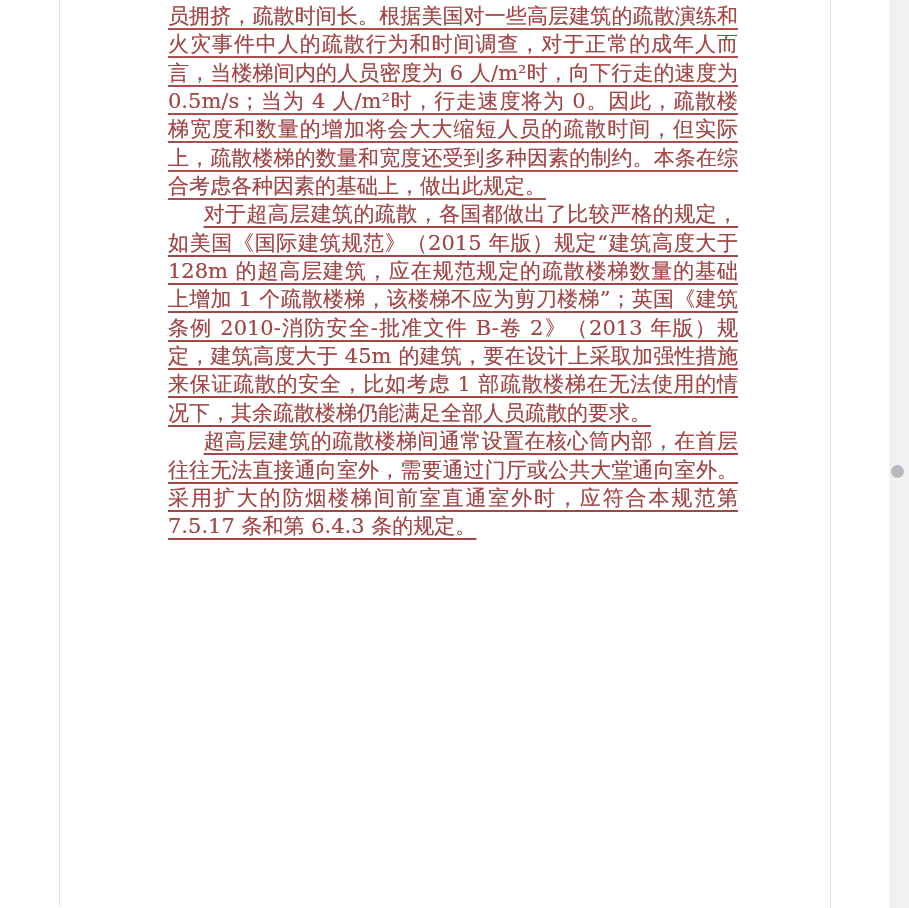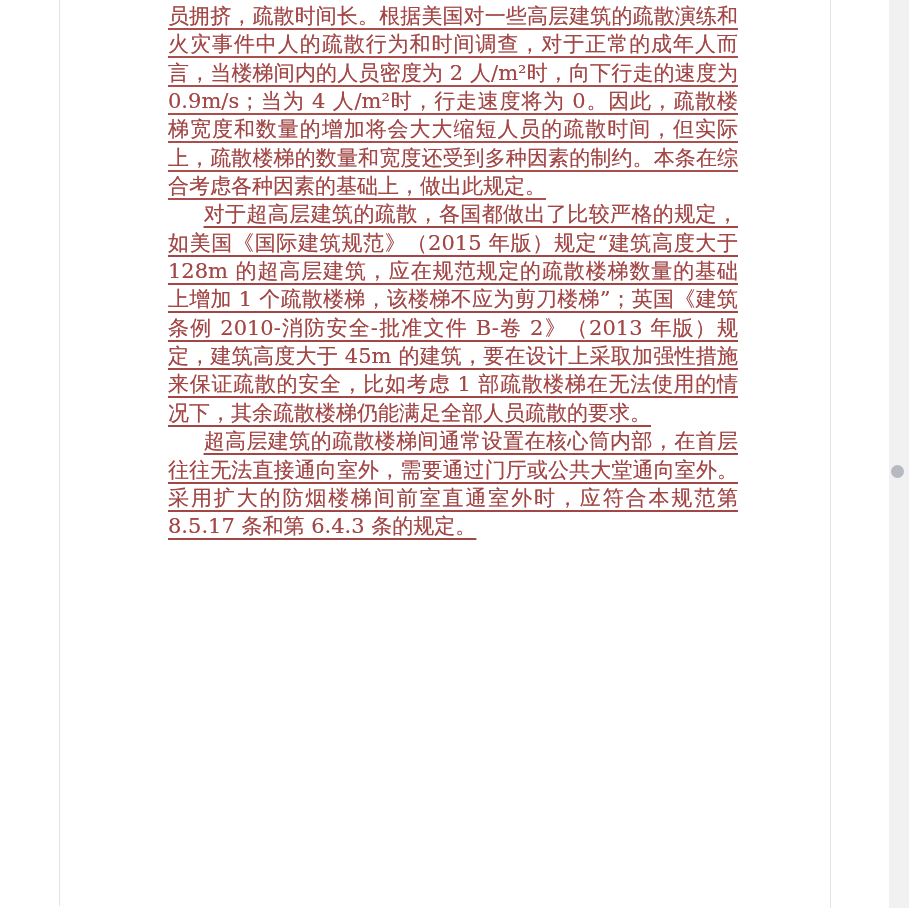--- a/index.html
+++ b/index.html
@@ -67,23 +67,23 @@
 </style>
 </head>
 <body>
 
 <div class="viewer">
 
   <div class="page-edge page-edge-left"></div>
   <div class="page-edge page-edge-right"></div>
 
   <div class="content">
-    <p class="para">员拥挤，疏散时间长。根据美国对一些高层建筑的疏散演练和火灾事件中人的疏散行为和时间调查，对于正常的成年人而言，当楼梯间内的人员密度为 2 人/m²时，向下行走的速度为 0.9m/s；当为 4 人/m²时，行走速度将为 0。因此，疏散楼梯宽度和数量的增加将会大大缩短人员的疏散时间，但实际上，疏散楼梯的数量和宽度还受到多种因素的制约。本条在综合考虑各种因素的基础上，做出此规定。</p>
+    <p class="para">员拥挤，疏散时间长。根据美国对一些高层建筑的疏散演练和火灾事件中人的疏散行为和时间调查，对于正常的成年人而言，当楼梯间内的人员密度为 6 人/m²时，向下行走的速度为 0.5m/s；当为 4 人/m²时，行走速度将为 0。因此，疏散楼梯宽度和数量的增加将会大大缩短人员的疏散时间，但实际上，疏散楼梯的数量和宽度还受到多种因素的制约。本条在综合考虑各种因素的基础上，做出此规定。</p>
     <p class="para indent">对于超高层建筑的疏散，各国都做出了比较严格的规定，如美国《国际建筑规范》（2015 年版）规定“建筑高度大于 128m 的超高层建筑，应在规范规定的疏散楼梯数量的基础上增加 1 个疏散楼梯，该楼梯不应为剪刀楼梯”；英国《建筑条例 2010-消防安全-批准文件 B-卷 2》（2013 年版）规定，建筑高度大于 45m 的建筑，要在设计上采取加强性措施来保证疏散的安全，比如考虑 1 部疏散楼梯在无法使用的情况下，其余疏散楼梯仍能满足全部人员疏散的要求。</p>
-    <p class="para indent">超高层建筑的疏散楼梯间通常设置在核心筒内部，在首层往往无法直接通向室外，需要通过门厅或公共大堂通向室外。采用扩大的防烟楼梯间前室直通室外时，应符合本规范第 8.5.17 条和第 6.4.3 条的规定。</p>
+    <p class="para indent">超高层建筑的疏散楼梯间通常设置在核心筒内部，在首层往往无法直接通向室外，需要通过门厅或公共大堂通向室外。采用扩大的防烟楼梯间前室直通室外时，应符合本规范第 7.5.17 条和第 6.4.3 条的规定。</p>
 
   </div>
 
   <div class="scroll-track">
     <div class="scroll-thumb"></div>
   </div>
 
 </div>
 
 </body></html>

